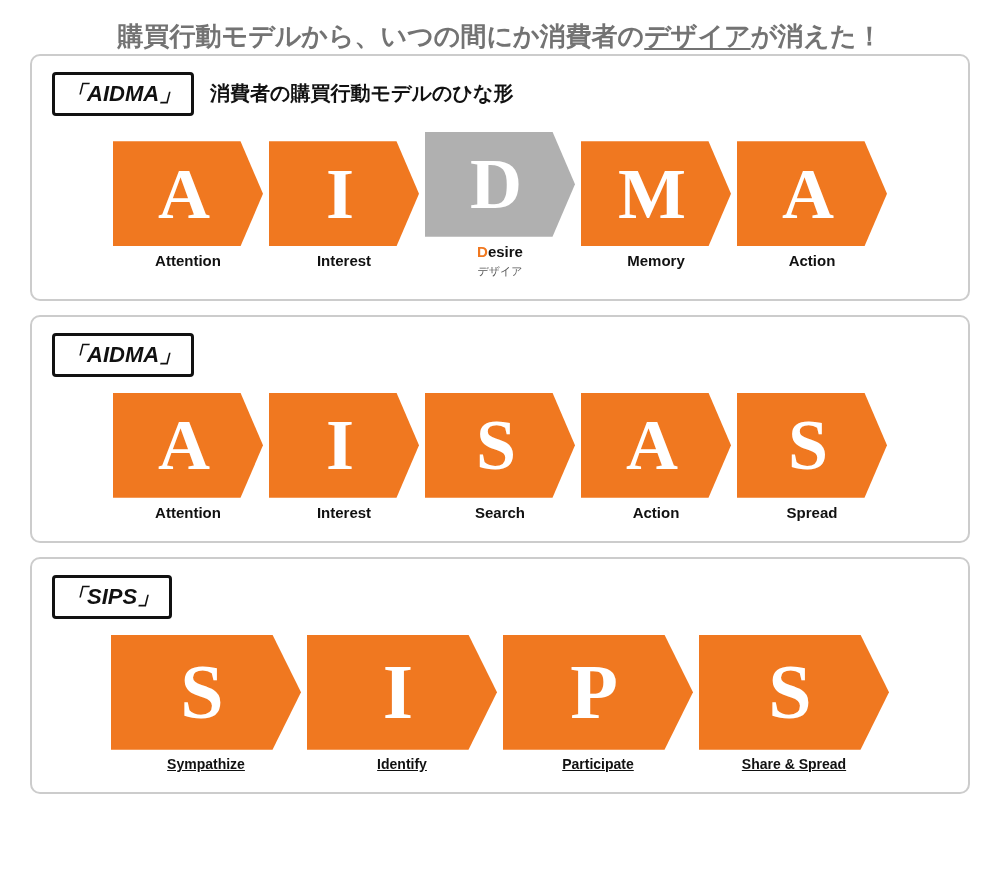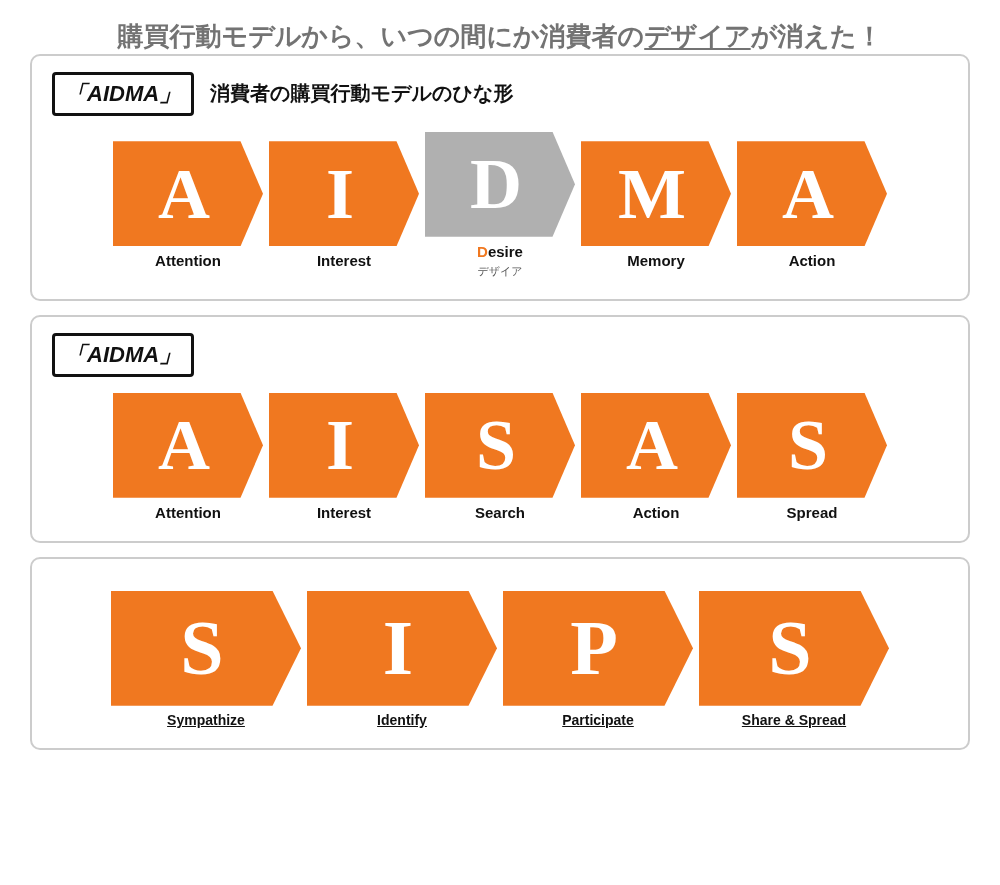--- a/index.html
+++ b/index.html
@@ -237,20 +237,21 @@
           <div class="arrow-shape">
             <div class="arrow-bg"></div>
             <div class="arrow-letter">S</div>
           </div>
           <div class="arrow-label">Spread</div>
         </div>
       </div>
     </div>
     <div class="section-box">
       <div class="section-header">
+        <div class="section-label">「SIPS」</div>
       </div>
       <div class="arrows-row sips-row">
         <div class="arrow-item">
           <div class="arrow-shape">
             <div class="arrow-bg"></div>
             <div class="arrow-letter">S</div>
           </div>
           <div class="arrow-label">Sympathize</div>
         </div>
         <div class="arrow-item">

